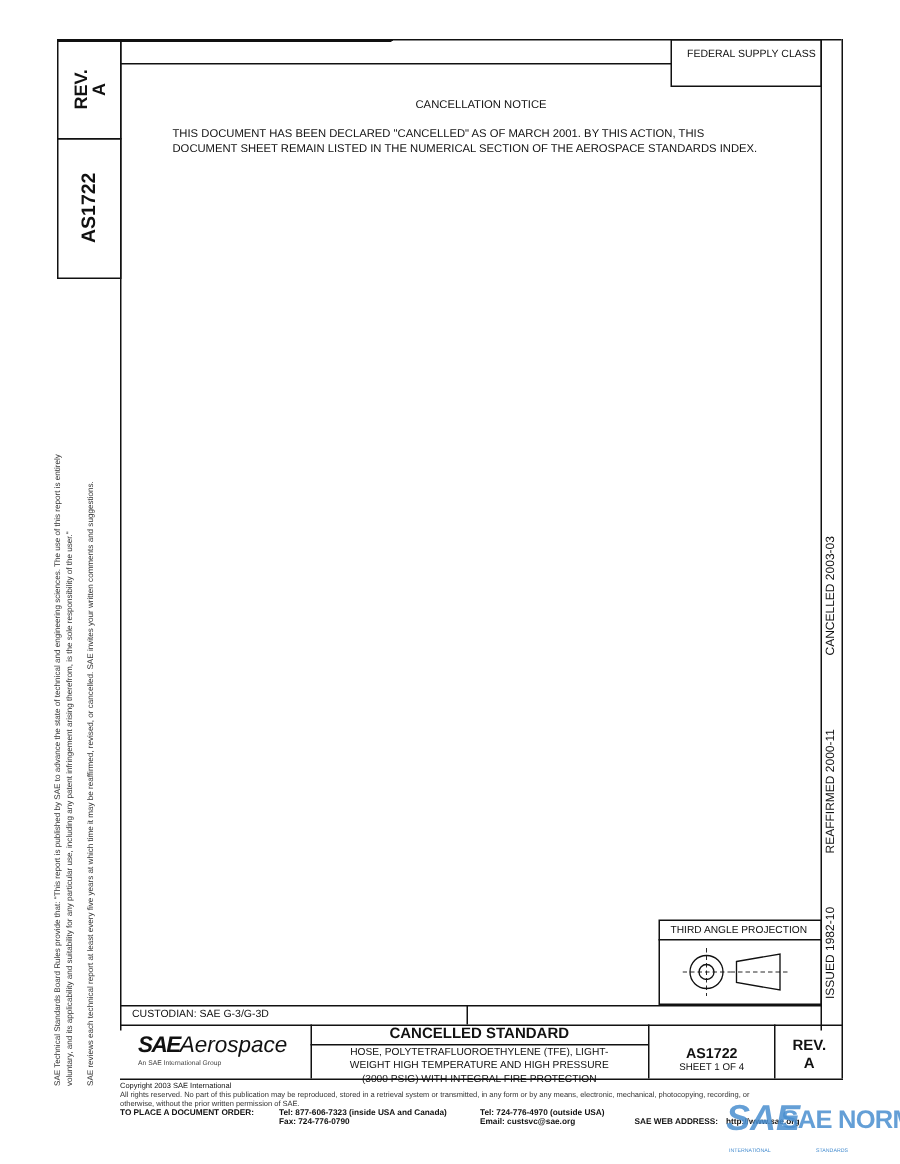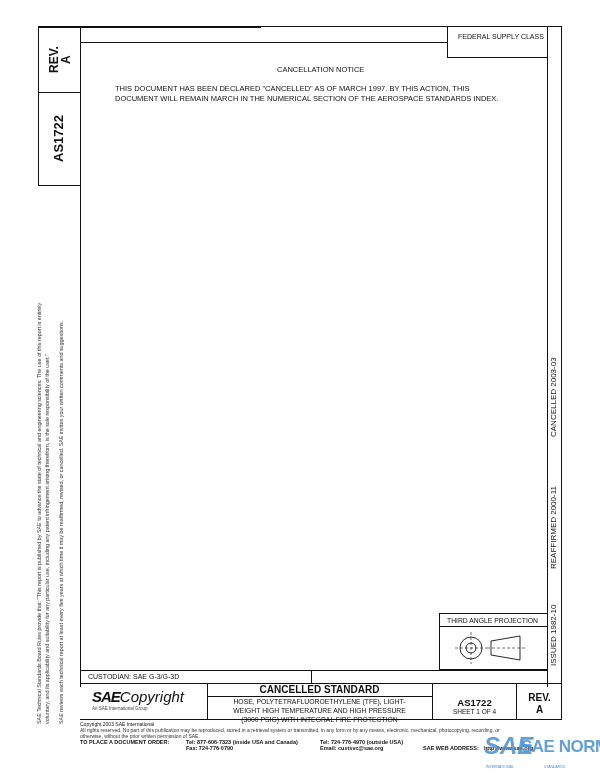--- a/index.html
+++ b/index.html
@@ -111,22 +111,22 @@
 <div class="line" style="left:80px;top:42px;width:368px;height:1px;"></div>
 
 <div class="box" style="left:447px;top:26px;width:101px;height:32px;"></div>
 <div class="txt" style="left:458px;top:33px;font-size:7px;">FEDERAL SUPPLY CLASS</div>
 
 <div class="line" style="left:80px;top:26px;width:1px;height:661px;"></div>
 <div class="line" style="left:547px;top:26px;width:1px;height:661px;"></div>
 <div class="line" style="left:561px;top:26px;width:1px;height:693px;"></div>
 
 <div class="txt" style="left:277px;top:65px;font-size:7.5px;">CANCELLATION NOTICE</div>
-<div class="txt" style="left:115px;top:84px;font-size:7.5px;">THIS DOCUMENT HAS BEEN DECLARED "CANCELLED" AS OF MARCH 1997.  BY THIS ACTION, THIS</div>
-<div class="txt" style="left:115px;top:94px;font-size:7.5px;">DOCUMENT WILL REMAIN MARCH IN THE NUMERICAL SECTION OF THE AEROSPACE STANDARDS INDEX.</div>
+<div class="txt" style="left:115px;top:84px;font-size:7.5px;">THIS DOCUMENT HAS BEEN DECLARED "CANCELLED" AS OF MARCH 2001.  BY THIS ACTION, THIS</div>
+<div class="txt" style="left:115px;top:94px;font-size:7.5px;">DOCUMENT SHEET REMAIN LISTED IN THE NUMERICAL SECTION OF THE AEROSPACE STANDARDS INDEX.</div>
 
 <div class="vert" style="left:36px;top:724px;font-size:5.4px;color:#333;">SAE Technical Standards Board Rules provide that: "This report is published by SAE to advance the state of technical and engineering sciences. The use of this report is entirely</div>
 <div class="vert" style="left:44px;top:724px;font-size:5.4px;color:#333;">voluntary, and its applicability and suitability for any particular use, including any patent infringement arising therefrom, is the sole responsibility of the user."</div>
 <div class="vert" style="left:58px;top:724px;font-size:5.4px;color:#333;">SAE reviews each technical report at least every five years at which time it may be reaffirmed, revised, or cancelled. SAE invites your written comments and suggestions.</div>
 
 <div class="vert" style="left:549px;top:666px;font-size:8px;">ISSUED 1982-10</div>
 <div class="vert" style="left:549px;top:569px;font-size:8px;">REAFFIRMED 2000-11</div>
 <div class="vert" style="left:549px;top:437px;font-size:8px;">CANCELLED 2003-03</div>
 
 <div class="box" style="left:439px;top:613px;width:109px;height:57px;"></div>
@@ -146,21 +146,21 @@
 <div class="line" style="left:311px;top:670px;width:1px;height:13px;"></div>
 <div class="line" style="left:80px;top:683px;width:482px;height:1px;"></div>
 
 <div class="line" style="left:80px;top:719px;width:482px;height:1px;"></div>
 <div class="line" style="left:207px;top:683px;width:1px;height:36px;"></div>
 <div class="line" style="left:207px;top:696px;width:225px;height:1px;"></div>
 <div class="line" style="left:432px;top:683px;width:1px;height:36px;"></div>
 <div class="line" style="left:516px;top:683px;width:1px;height:36px;"></div>
 
 <div class="txt" style="left:92px;top:688px;">
-  <span style="font-size:15px;font-weight:bold;font-style:italic;letter-spacing:-1px;">SAE</span><span style="font-size:15px;font-style:italic;font-weight:normal;">Copyright</span>
+  <span style="font-size:15px;font-weight:bold;font-style:italic;letter-spacing:-1px;">SAE</span><span style="font-size:15px;font-style:italic;font-weight:normal;">Aerospace</span>
 </div>
 <div class="txt" style="left:92px;top:706px;font-size:4.5px;color:#444;">An SAE International Group</div>
 
 <div class="txt" style="left:207px;top:684px;width:225px;text-align:center;font-size:10px;font-weight:bold;">CANCELLED STANDARD</div>
 <div class="txt" style="left:207px;top:698px;width:225px;text-align:center;font-size:6.8px;">HOSE, POLYTETRAFLUOROETHYLENE (TFE), LIGHT-</div>
 <div class="txt" style="left:207px;top:707px;width:225px;text-align:center;font-size:6.8px;">WEIGHT HIGH TEMPERATURE AND HIGH PRESSURE</div>
 <div class="txt" style="left:207px;top:716px;width:225px;text-align:center;font-size:6.8px;">(3000 PSIG) WITH INTEGRAL FIRE PROTECTION</div>
 
 <div class="txt" style="left:433px;top:697px;width:83px;text-align:center;font-size:9.5px;font-weight:bold;">AS1722</div>
 <div class="txt" style="left:433px;top:708px;width:83px;text-align:center;font-size:6.5px;">SHEET 1 OF 4</div>

